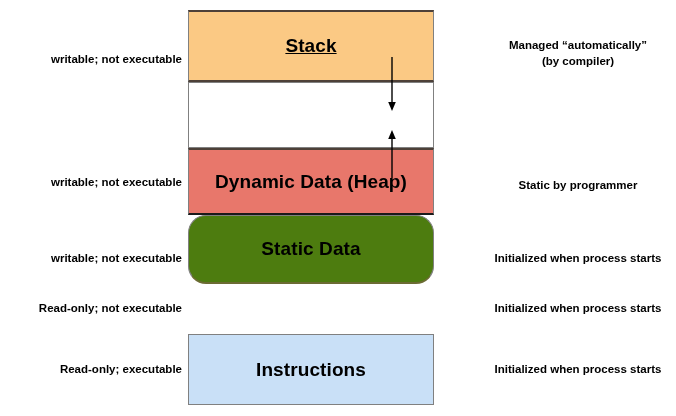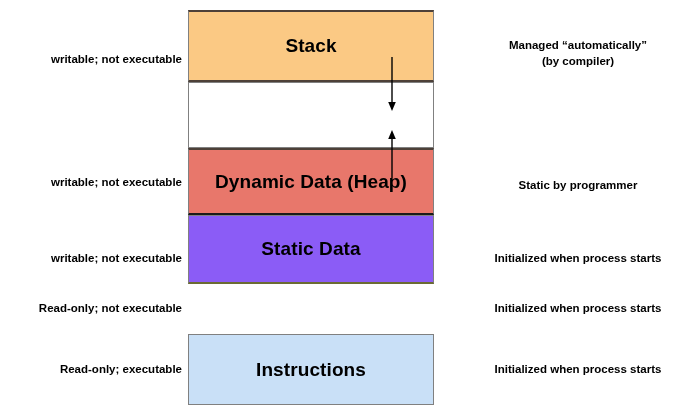--- a/index.html
+++ b/index.html
@@ -45,21 +45,21 @@
     text-align: center;
   }
   .segment .seg-label {
     font-size: 19px;
     font-weight: bold;
     line-height: 1.15;
     letter-spacing: 0.1px;
     color: #000000;
   }
   .segment.dark-top { border-top: 2px solid #4d4038; }
-  .segment.dark-bottom { border-bottom: 2px solid #4d4038; }
+  .segment.dark-bottom { border-bottom: 2px solid #4d4038; text-decoration: underline; }
   .segment.black-bottom { border-bottom: 2px solid #1a1a1a; }
   .segment.olive-bottom { border-bottom: 2px solid #6b6b33; }
 
   
   .seg-stack      { top: 0px;   height: 72px; }
   .seg-gap        { top: 72px;  height: 66px; }
   .seg-heap       { top: 138px; height: 67px; justify-content: center; }
   .seg-static     { top: 205px; height: 69px; }
   .seg-literals   { top: 274px; height: 50px; }
   .seg-instr      { top: 324px; height: 71px; }
@@ -129,21 +129,21 @@
 
     <div class="segment seg-gap" style="background:#ffffff;">
       <span class="seg-label"></span>
     </div>
 
     <div class="segment seg-heap dark-top black-bottom" style="background:#e8776b;">
       <span class="seg-label">Dynamic Data
 (Heap)</span>
     </div>
 
-    <div class="segment seg-static olive-bottom" style="background:#8b5cf6;">
+    <div class="segment seg-static olive-bottom" style="background:#4d7c0f;border-radius:18px;">
       <span class="seg-label">Static Data</span>
     </div>
 
 
     <div class="segment seg-instr" style="background:#c9e0f7;">
       <span class="seg-label">Instructions</span>
     </div>
 
     <svg class="arrow-layer" viewBox="0 0 246 395" width="246" height="395">
 

